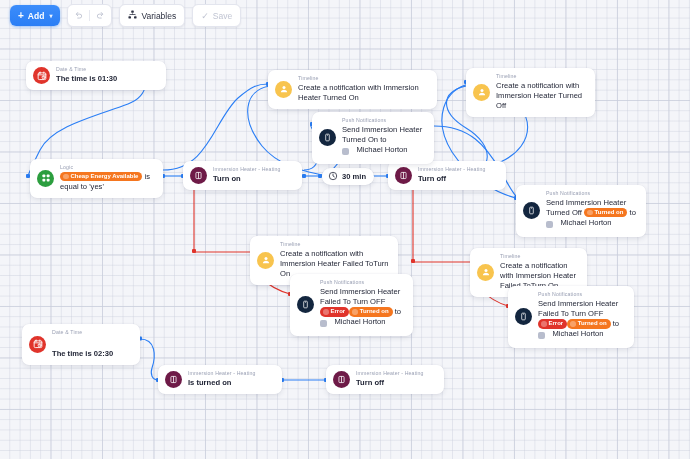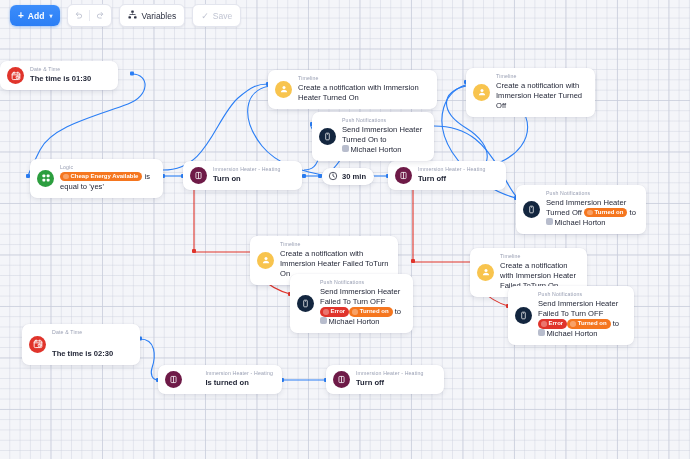--- a/index.html
+++ b/index.html
@@ -64,21 +64,21 @@
     display:inline-flex;align-items:center;gap:2px;border-radius:7px;
     padding:0 4px 0 3px;font-size:6px;color:#fff;font-weight:bold;
     vertical-align:middle;line-height:9.5px;height:9.5px;white-space:nowrap;
   }
   .chip-orange{background:#f5761f;}
   .chip-red{background:#e0342b;}
   .chip .dot{
     width:5.5px;height:5.5px;border-radius:50%;background:rgba(255,255,255,.32);
     display:inline-block;flex:0 0 5.5px;
   }
-  .person{display:inline-flex;align-items:flex-start;gap:2px;}
+  .person{display:inline-flex;align-items:flex-end;gap:8px;}
   .person .pic{
     width:6.5px;height:6.5px;border-radius:2px;background:#b8bdcd;display:inline-block;
   }
   
   .pill{
     position:absolute;background:#fff;border-radius:12px;height:17px;
     display:flex;align-items:center;gap:4px;padding:0 8px 0 6px;
     box-shadow:0 2px 5px rgba(25,35,70,.11),0 0 0 .6px rgba(40,50,90,.05);
     font-size:7.6px;color:#1d2132;font-weight:bold;z-index:10;box-sizing:border-box;
   }
@@ -198,21 +198,21 @@
         </svg>
       </span>
       <span>Variables</span>
     </div>
     <div class="tb-btn tb-disabled">
       <span class="tb-check">✓</span>
       <span>Save</span>
     </div>
   </div>
 
-  <div class="node" style="left:0;top:61px;width:118px;">
+  <div class="node" style="left:26px;top:61px;width:140px;">
     <div class="ic ic-red">
       <svg width="10" height="10" viewBox="0 0 14 14" fill="none" stroke="#fff" stroke-width="1.25" stroke-linecap="round">
         <rect x="1.6" y="2.6" width="10.8" height="9.4" rx="1.6"></rect>
         <path d="M1.6 5.4h10.8M4.4 1.4v2M9.6 1.4v2"></path>
         <circle cx="9.3" cy="8.7" r="2.2" fill="#e0342b"></circle>
           <path d="M9.3 7.6v1.2l.8.5"></path>
       </svg>
     </div>
     <div class="body">
       <div class="kicker">Date &amp; Time</div>
@@ -420,21 +420,21 @@
         <circle cx="9.3" cy="8.7" r="2.2" fill="#e0342b"></circle>
           <path d="M9.3 7.6v1.2l.8.5"></path>
       </svg>
     </div>
     <div class="body">
       <div class="kicker">Date &amp; Time</div>
       <div class="title" style="font-weight:bold;margin-top:12px;">The time is 02:30</div>
     </div>
   </div>
 
-  <div class="node" style="left:158px;top:365px;width:124px;justify-content:space-between;">
+  <div class="node" style="left:158px;top:365px;width:124px;">
     <div class="ic ic-purple">
       <svg width="9" height="9" viewBox="0 0 14 14" fill="none" stroke="#fff" stroke-width="1.2">
         <rect x="3" y="2.2" width="8" height="9.6" rx="1.2"></rect>
           <path d="M7 2.2v9.6"></path>
       </svg>
     </div>
     <div class="body">
       <div class="kicker">Immersion Heater - Heating</div>
       <div class="title" style="font-weight:bold;">Is turned on</div>
     </div>

